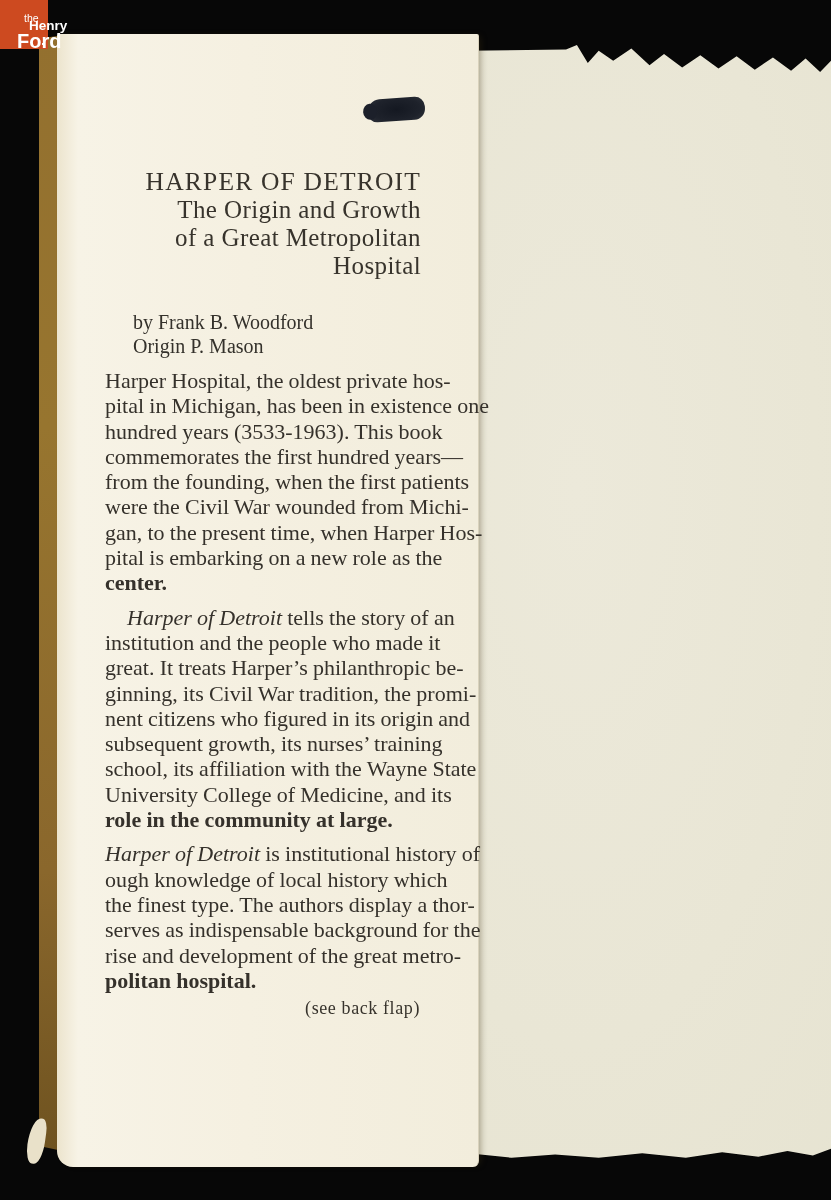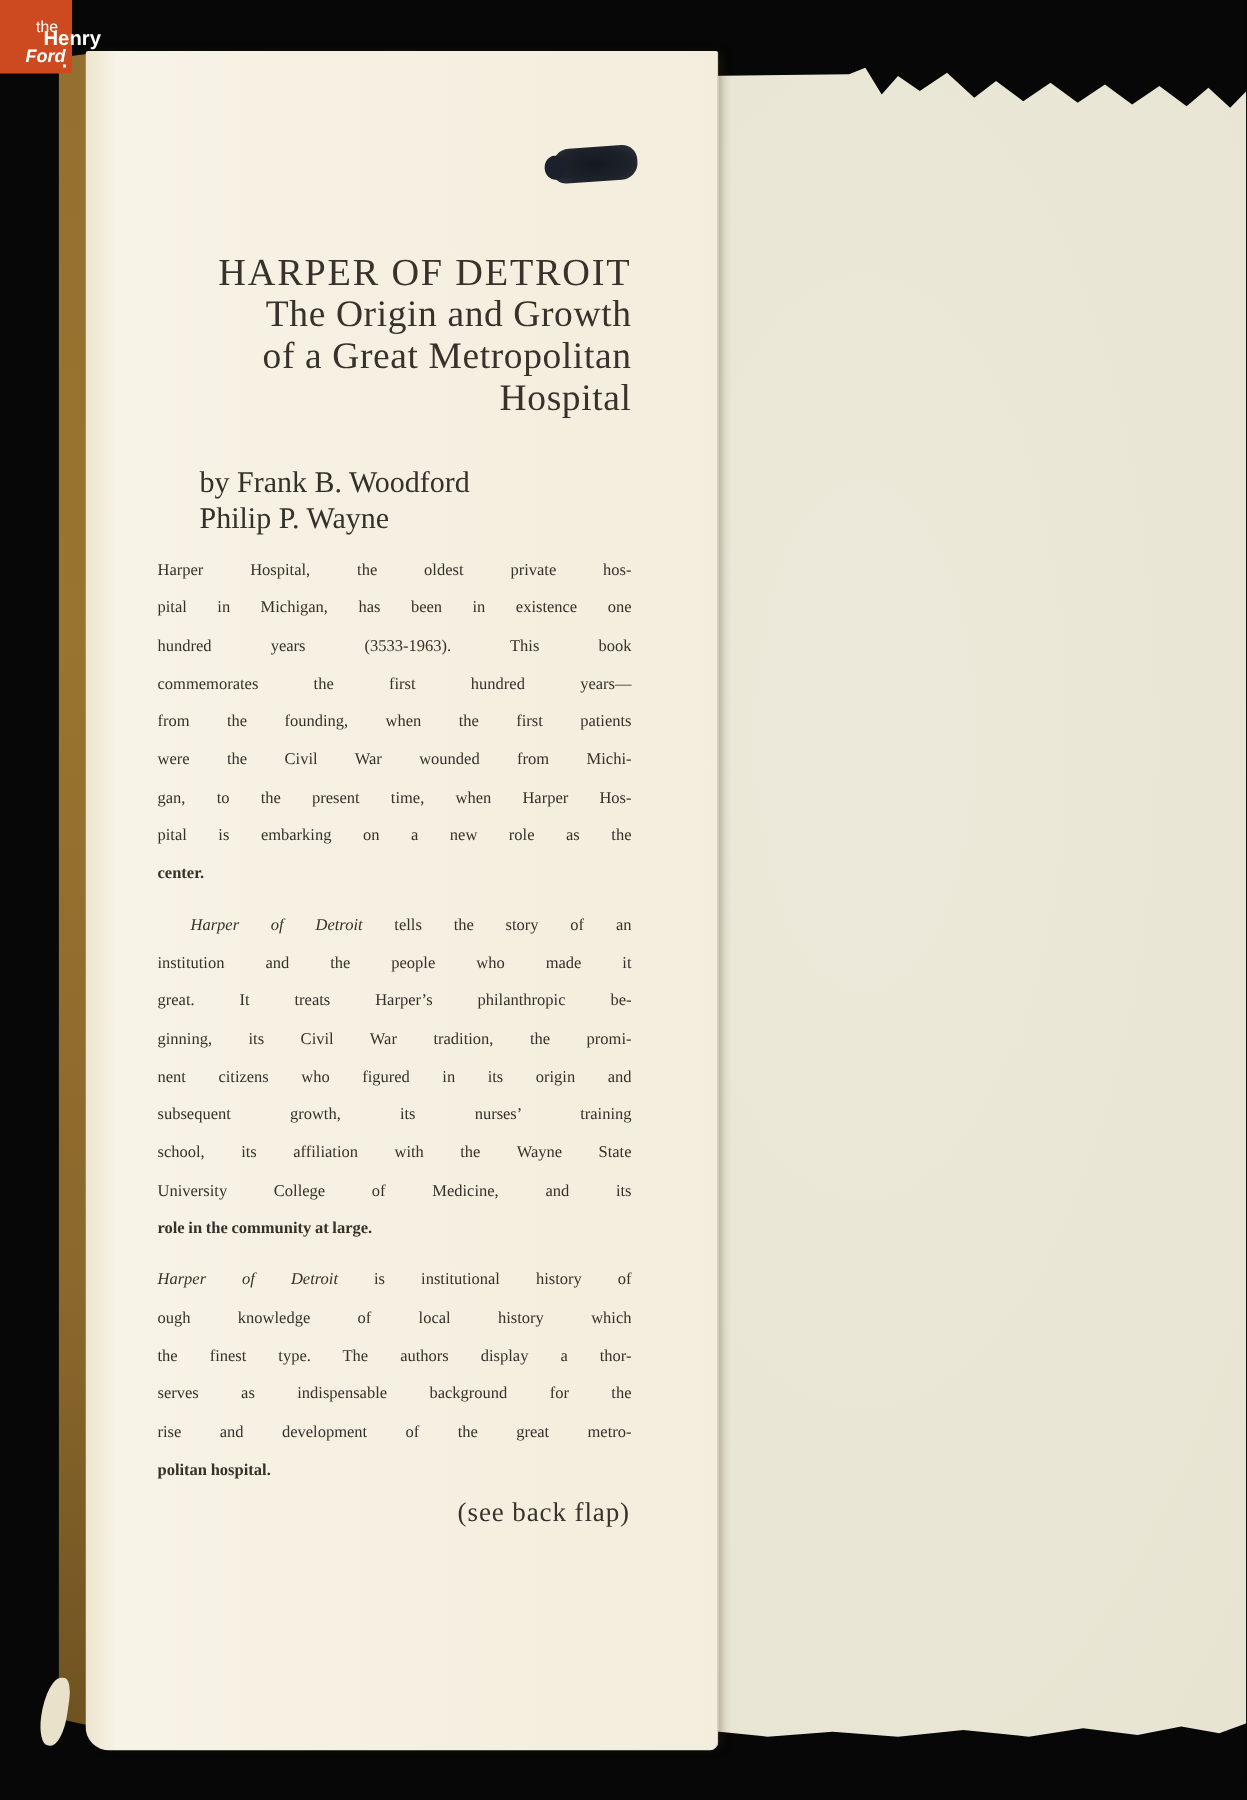--- a/index.html
+++ b/index.html
@@ -95,21 +95,21 @@
   }
   .byline-block {
     margin-top: 30px;
     font-size: 20px;
     line-height: 24px;
     color: #34312b;
     margin-left: 28px;
   }
   .flap-body {
     margin-top: 10px;
-    font-size: 11px;
+    font-size: 22px;
     line-height: 25.3px;
     word-spacing: -0.3px;
   }
   .para + .para { margin-top: 9px; }
   .line {
     text-align: justify;
     text-align-last: justify;
     white-space: nowrap;
   }
   .line.last { text-align-last: left; font-weight: bold; }
@@ -136,21 +136,21 @@
   .logo .w-the {
     position: absolute; left: 24px; top: 12px;
     font-size: 10.5px; font-weight: 400;
   }
   .logo .w-henry {
     position: absolute; left: 13px; top: 18px;
     font-size: 13.5px; font-weight: 700; padding-left: 16px;
   }
   .logo .w-ford {
     position: absolute; left: 17px; top: 30px;
-    font-size: 12px; font-weight: 700; font-style: italic;
+    font-size: 20px; font-weight: 700;
   }
   .logo .tm-dot {
     position: absolute; left: 42px; top: 43px;
     width: 2px; height: 2px; background: #ffffff;
   }
 </style>
 </head>
 <body>
 
 <div class="stage">
@@ -167,21 +167,21 @@
 
       <div class="title-block">
         <div class="t-first">HARPER OF DETROIT</div>
         <div>The Origin and Growth</div>
         <div>of a Great Metropolitan</div>
         <div>Hospital</div>
       </div>
 
       <div class="byline-block">
         <div>by Frank B. Woodford</div>
-        <div>Philip P. Wayne</div>
+        <div>Origin P. Mason</div>
       </div>
 
       <div class="flap-body">
           <div class="para">
             <div class="line"><span>Harper Hospital, the oldest private hos-</span></div>
             <div class="line"><span>pital in Michigan, has been in existence one</span></div>
             <div class="line"><span>hundred years (3533-1963). This book</span></div>
             <div class="line"><span>commemorates the first hundred years—</span></div>
             <div class="line"><span>from the founding, when the first patients</span></div>
             <div class="line"><span>were the Civil War wounded from Michi-</span></div>

